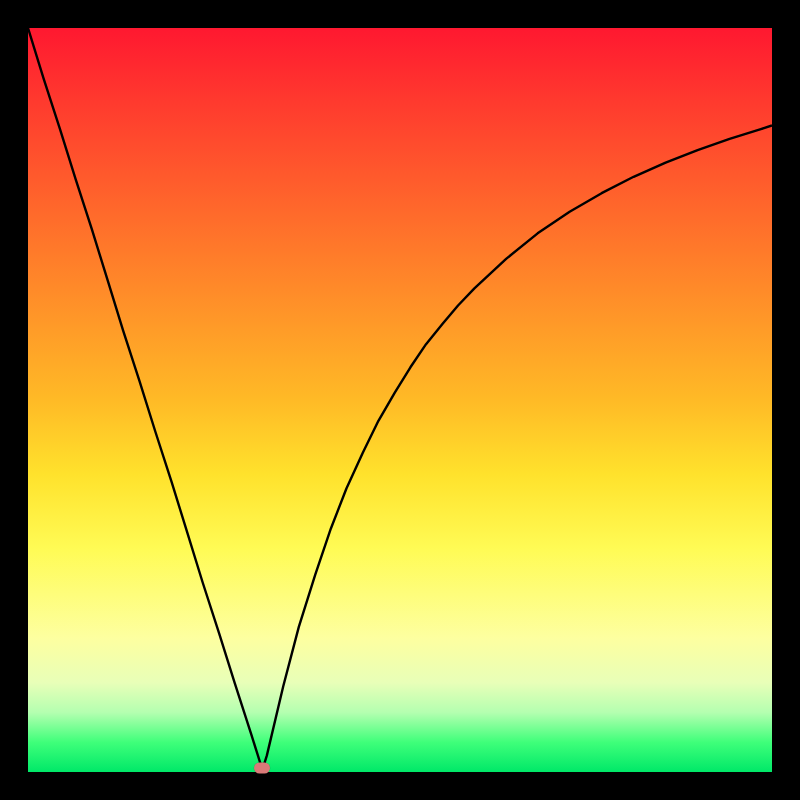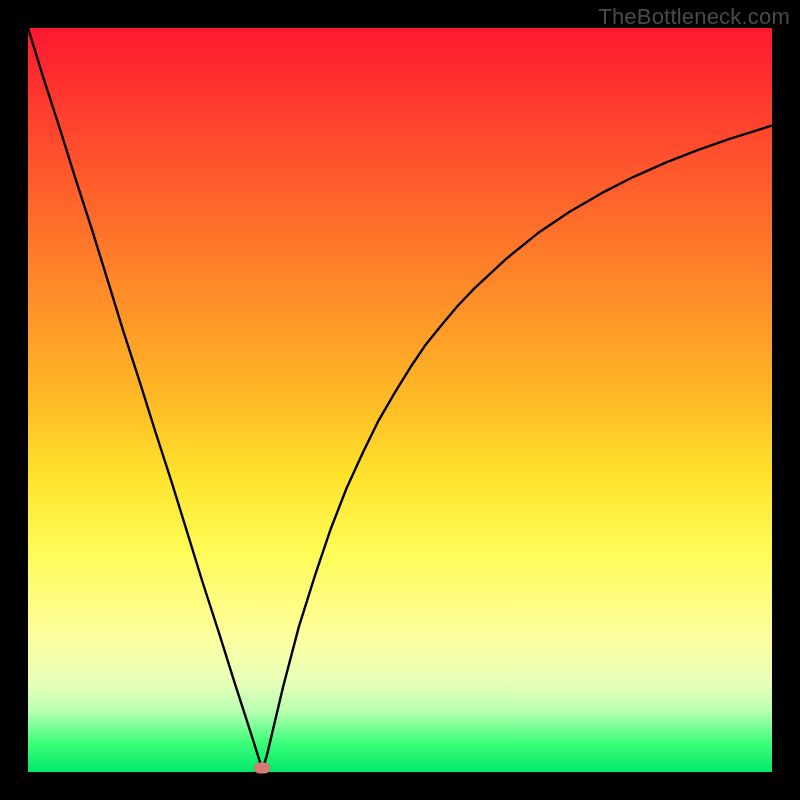--- a/index.html
+++ b/index.html
@@ -70,21 +70,20 @@
     background: #d97a78;
     border-radius: 6px;
     transform: translate(-50%, -50%);
     box-shadow: 0 0 0 0.3px rgba(0,0,0,0.2);
   }
 </style>
 </head>
 <body>
 
 <div class="frame">
-  <div class="watermark">TheBottleneck.com</div>
 
   <div class="plot-area">
     <svg class="curve-layer" viewBox="0 0 744 744" preserveAspectRatio="none">
       <path id="curve-path" d="M0.00 0.00 L15.62 50.59 L31.99 101.18 L47.62 151.03 L63.98 201.62 L79.61 252.22 L95.23 302.81 L111.60 353.40 L127.22 403.25 L143.59 453.84 L159.22 504.43 L174.84 555.02 L191.21 605.62 L206.83 655.46 L223.20 706.06 L234.36 741.77 L238.82 727.63 L255.19 658.44 L270.82 598.92 L287.18 546.84 L302.81 500.71 L318.43 460.54 L334.80 424.82 L350.42 392.83 L366.79 364.56 L382.42 339.26 L398.04 316.20 L414.41 296.11 L430.03 277.51 L446.40 260.40 L478.39 230.64 L509.64 205.34 L541.63 183.77 L573.62 165.17 L605.62 148.80 L637.61 134.66 L669.60 122.02 L701.59 110.86 L732.84 101.18 L744.00 97.46 "></path>
     </svg>
     <div id="marker" class="marker" style="left: 234.36px; top: 740.28px;"></div>
   </div>
 </div>
 
 </body></html>

